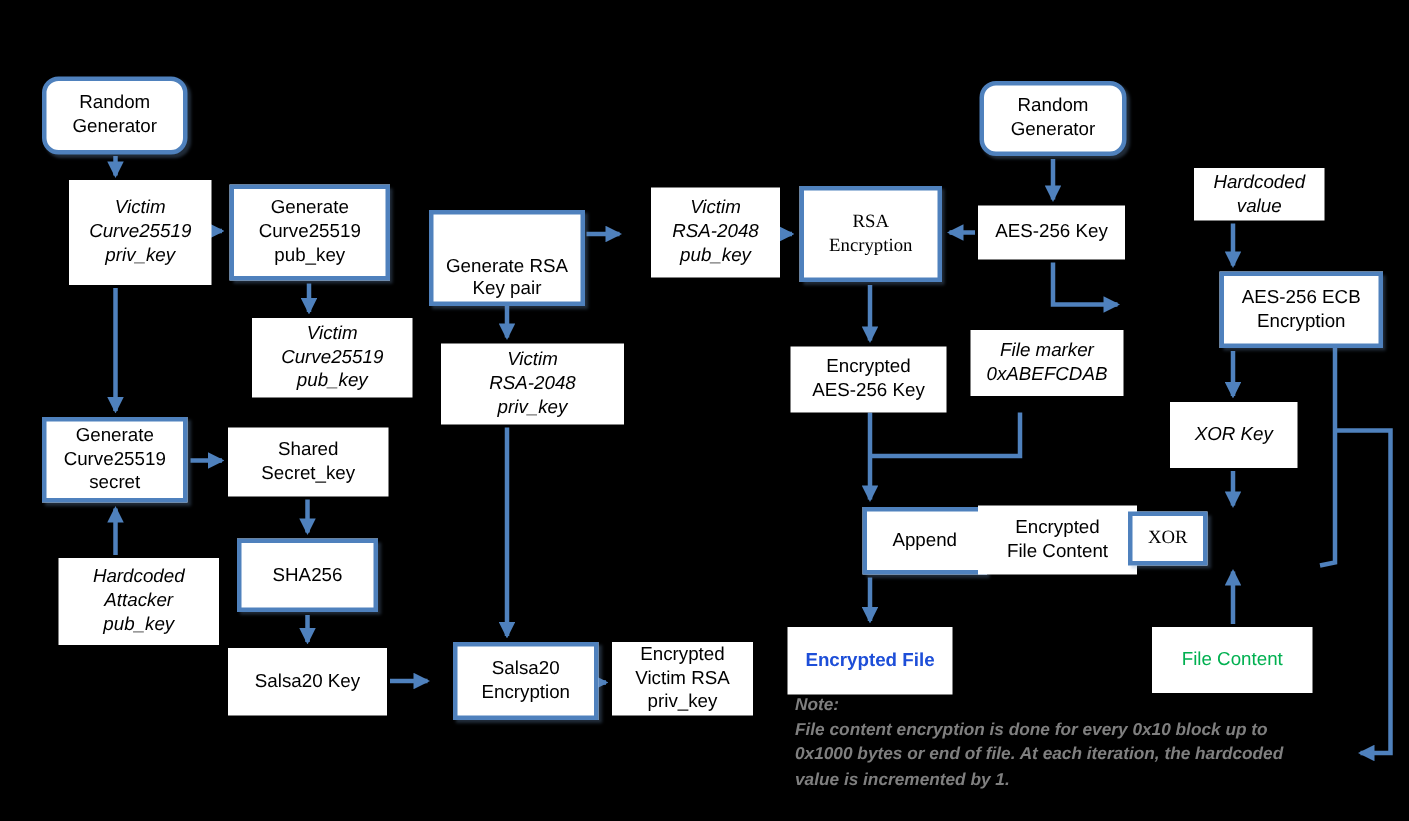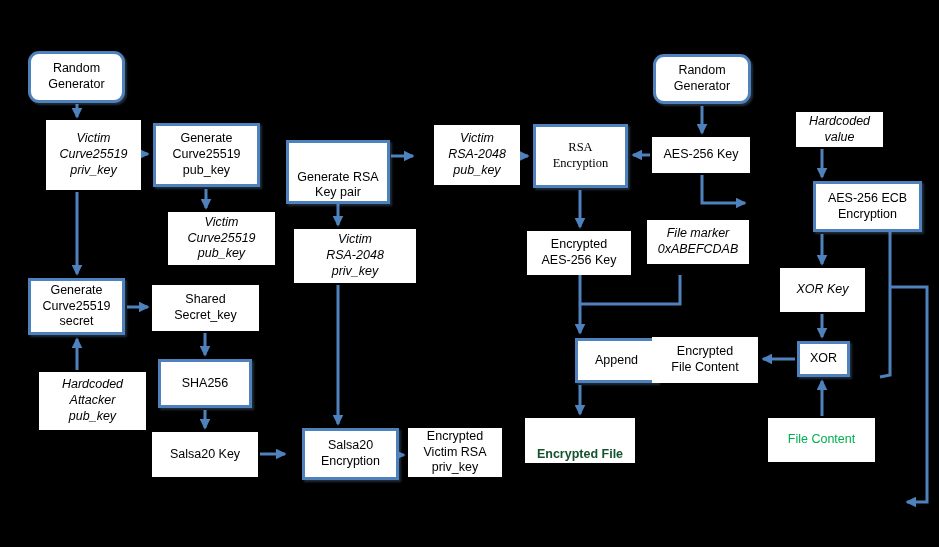--- a/index.html
+++ b/index.html
@@ -157,23 +157,27 @@
       <div class="node data" style="left: 780px; top: 268px; width: 85px; height: 44px; font-style: italic;">
         <span>XOR Key</span>
       </div>
       <div class="node process" style="left: 540px; top: 338px; width: 83px; height: 45px; margin-left: 35px;">
         <span>Append</span>
       </div>
       <div class="node data" style="left: 652px; top: 337px; width: 106px; height: 46px;">
         <span>Encrypted
 File Content</span>
       </div>
-      <div class="node process" style="left: 797px; top: 341px; width: 53px; height: 36px;">
+      <div class="node process" style="left: 752px; top: 341px; width: 53px; height: 36px; font-family: Liberation Serif, serif;">
         <span>XOR</span>
       </div>
-      <div class="node data" style="left: 525px; top: 418px; width: 110px; height: 45px; color: #14532d; font-weight: bold; align-items: flex-end;">
+      <div class="node data" style="left: 525px; top: 418px; width: 110px; height: 45px; color: #1d4ed8; font-weight: bold;">
         <span>Encrypted File</span>
       </div>
       <div class="node data" style="left: 768px; top: 418px; width: 107px; height: 44px; color: rgb(0, 176, 80);">
         <span>File Content</span>
       </div>
     </div>
+  <div class="note">
+    <div>Note:</div>
+    <div>File content encryption is done for every 0x10 block up to 0x1000 bytes or end of file. At each iteration, the hardcoded value is incremented by 1.</div>
+  </div>
 </div>
 
 </body></html>

